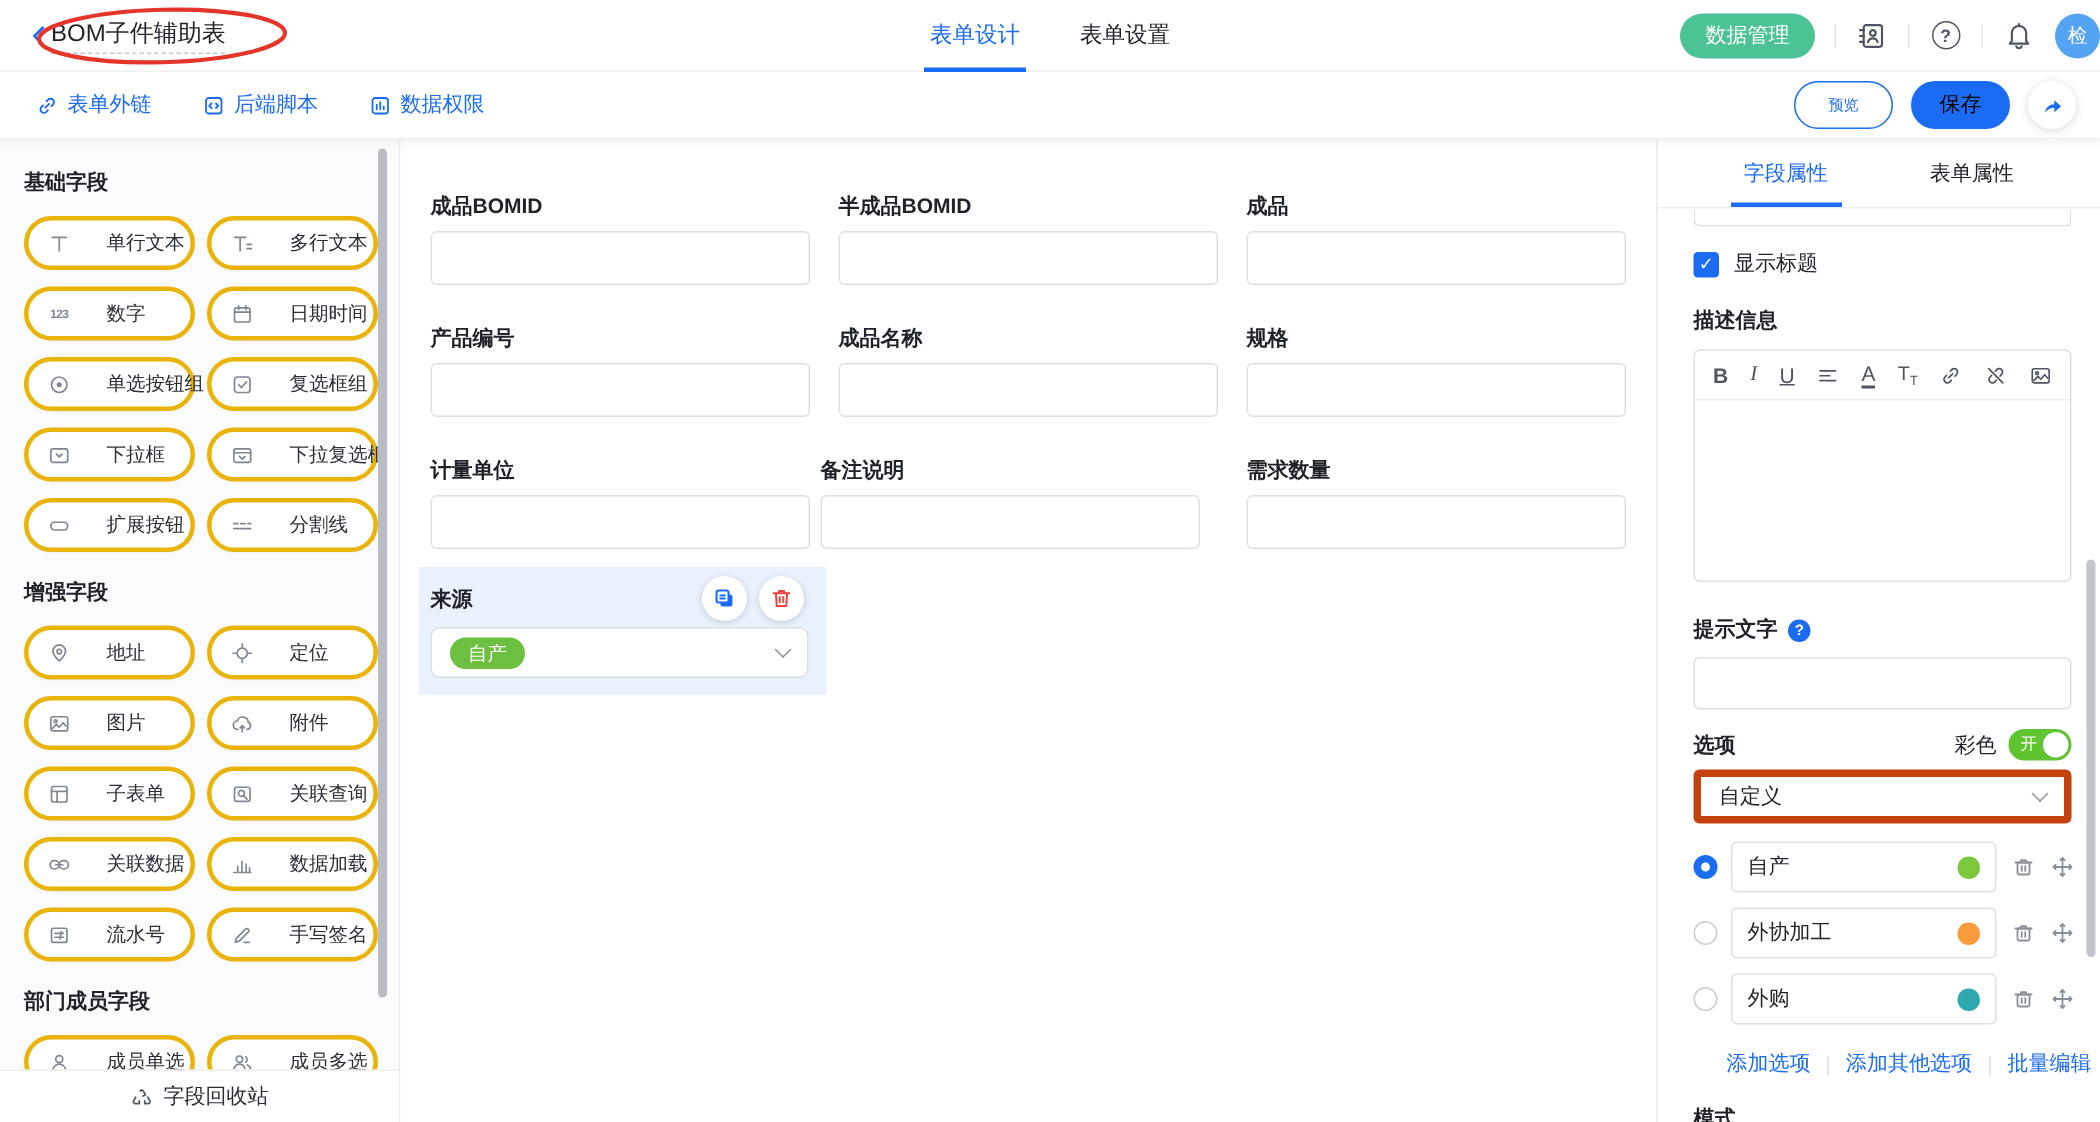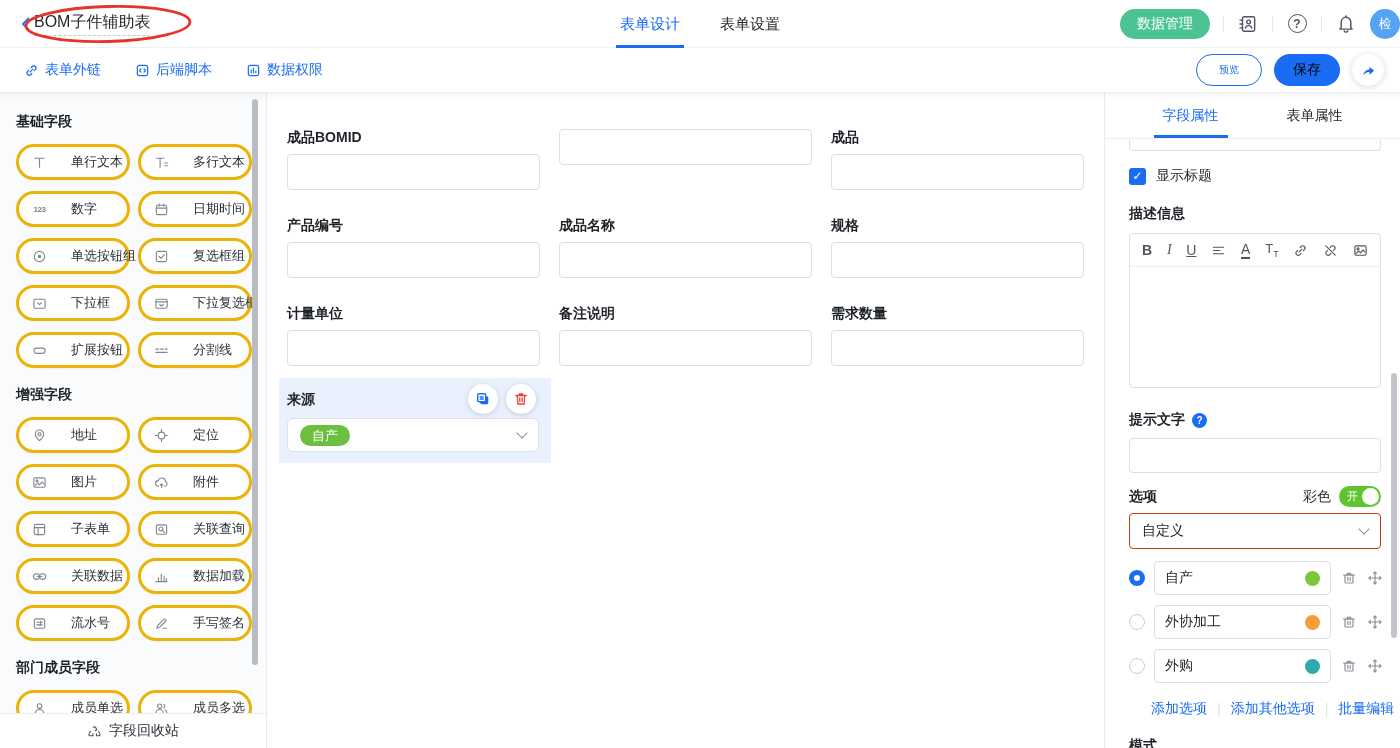--- a/index.html
+++ b/index.html
@@ -78,21 +78,21 @@
   .edi.tt{font-size:13px}
   .edi.tt sub{font-size:9px}
   .edi svg{width:15px;height:15px;stroke:#4e5561;fill:none;stroke-width:1.2;stroke-linecap:round;stroke-linejoin:round}
   .hintrow{position:absolute;left:24px;top:318px;display:flex;align-items:center;gap:7px}
   .qbadge{width:15px;height:15px;border-radius:50%;background:#1a6cf5;color:#fff;font-size:10px;font-weight:700;display:flex;align-items:center;justify-content:center;cursor:pointer}
   .pn-input{position:absolute;left:24px;top:345px;width:252px;height:35px;border:1px solid #dcdfe5;border-radius:4px;background:#fff}
   .optrow-head{position:absolute;left:24px;top:393px;width:252px;display:flex;align-items:center}
   .toggle{width:42px;height:21px;border-radius:11px;background:#5fc430;position:relative;margin-left:8px;cursor:pointer}
   .toggle .on{position:absolute;left:8px;top:3px;color:#fff;font-size:11px;line-height:15px}
   .toggle .knob{position:absolute;right:2px;top:2px;width:17px;height:17px;border-radius:50%;background:#fff}
-  .pn-select{position:absolute;left:24px;top:420px;width:252px;height:36px;border:1px solid #c2410c;border-radius:4px;display:flex;align-items:center;padding:0 12px;cursor:pointer;background:#fff}
+  .pn-select{position:absolute;left:24px;top:420px;width:252px;height:36px;border:5px solid #c2410c;border-radius:4px;display:flex;align-items:center;padding:0 12px;cursor:pointer;background:#fff}
   .opt{position:absolute;left:24px;width:268px;height:34px;display:flex;align-items:center}
   .radio{width:16px;height:16px;border-radius:50%;flex:0 0 16px;margin-right:9px;cursor:pointer}
   .radio.sel{border:5px solid #1a6cf5;background:#fff}
   .radio.un{border:1.5px solid #c9ccd2;background:#fff}
   .optbox{width:177px;height:34px;border:1px solid #dcdfe5;border-radius:4px;background:#fff;display:flex;align-items:center;padding:0 10px;font-size:14px}
   .dot{width:15px;height:15px;border-radius:50%;margin-left:auto;cursor:pointer}
   .oicon{width:16px;height:16px;margin-left:10px;cursor:pointer}
   .oicon svg{width:16px;height:16px;stroke:#8a9099;fill:none;stroke-width:1.2;stroke-linecap:round;stroke-linejoin:round}
   .pn-links{position:absolute;left:46px;top:607px;display:flex;align-items:center;gap:10px;font-size:14px;color:#1a6cf5;white-space:nowrap}
   .lsep{color:#dfe2e6}
@@ -398,20 +398,21 @@
     <span data-interactable="false">字段回收站</span>
   </div>
 </div>
 
 <div class="cv" data-interactable="true">
   <div class="cfield" style="left:20px;top:36px" data-interactable="true">
       <div class="clabel" data-interactable="false">成品BOMID</div>
       <div class="cinput" data-interactable="true"></div>
     </div>
   <div class="cfield" style="left:292px;top:36px" data-interactable="true">
+      <div class="clabel" data-interactable="false">半成品BOMID</div>
       <div class="cinput" data-interactable="true"></div>
     </div>
   <div class="cfield" style="left:564px;top:36px" data-interactable="true">
       <div class="clabel" data-interactable="false">成品</div>
       <div class="cinput" data-interactable="true"></div>
     </div>
   <div class="cfield" style="left:20px;top:124px" data-interactable="true">
       <div class="clabel" data-interactable="false">产品编号</div>
       <div class="cinput" data-interactable="true"></div>
     </div>
@@ -420,21 +421,21 @@
       <div class="cinput" data-interactable="true"></div>
     </div>
   <div class="cfield" style="left:564px;top:124px" data-interactable="true">
       <div class="clabel" data-interactable="false">规格</div>
       <div class="cinput" data-interactable="true"></div>
     </div>
   <div class="cfield" style="left:20px;top:212px" data-interactable="true">
       <div class="clabel" data-interactable="false">计量单位</div>
       <div class="cinput" data-interactable="true"></div>
     </div>
-  <div class="cfield" style="left:292px;top:212px" data-interactable="true">
+  <div class="cfield" style="left:280px;top:212px" data-interactable="true">
       <div class="clabel" data-interactable="false">备注说明</div>
       <div class="cinput" data-interactable="true"></div>
     </div>
   <div class="cfield" style="left:564px;top:212px" data-interactable="true">
       <div class="clabel" data-interactable="false">需求数量</div>
       <div class="cinput" data-interactable="true"></div>
     </div>
 
   <div class="csel" data-interactable="true">
     <div class="clabel" data-interactable="false">来源</div>

